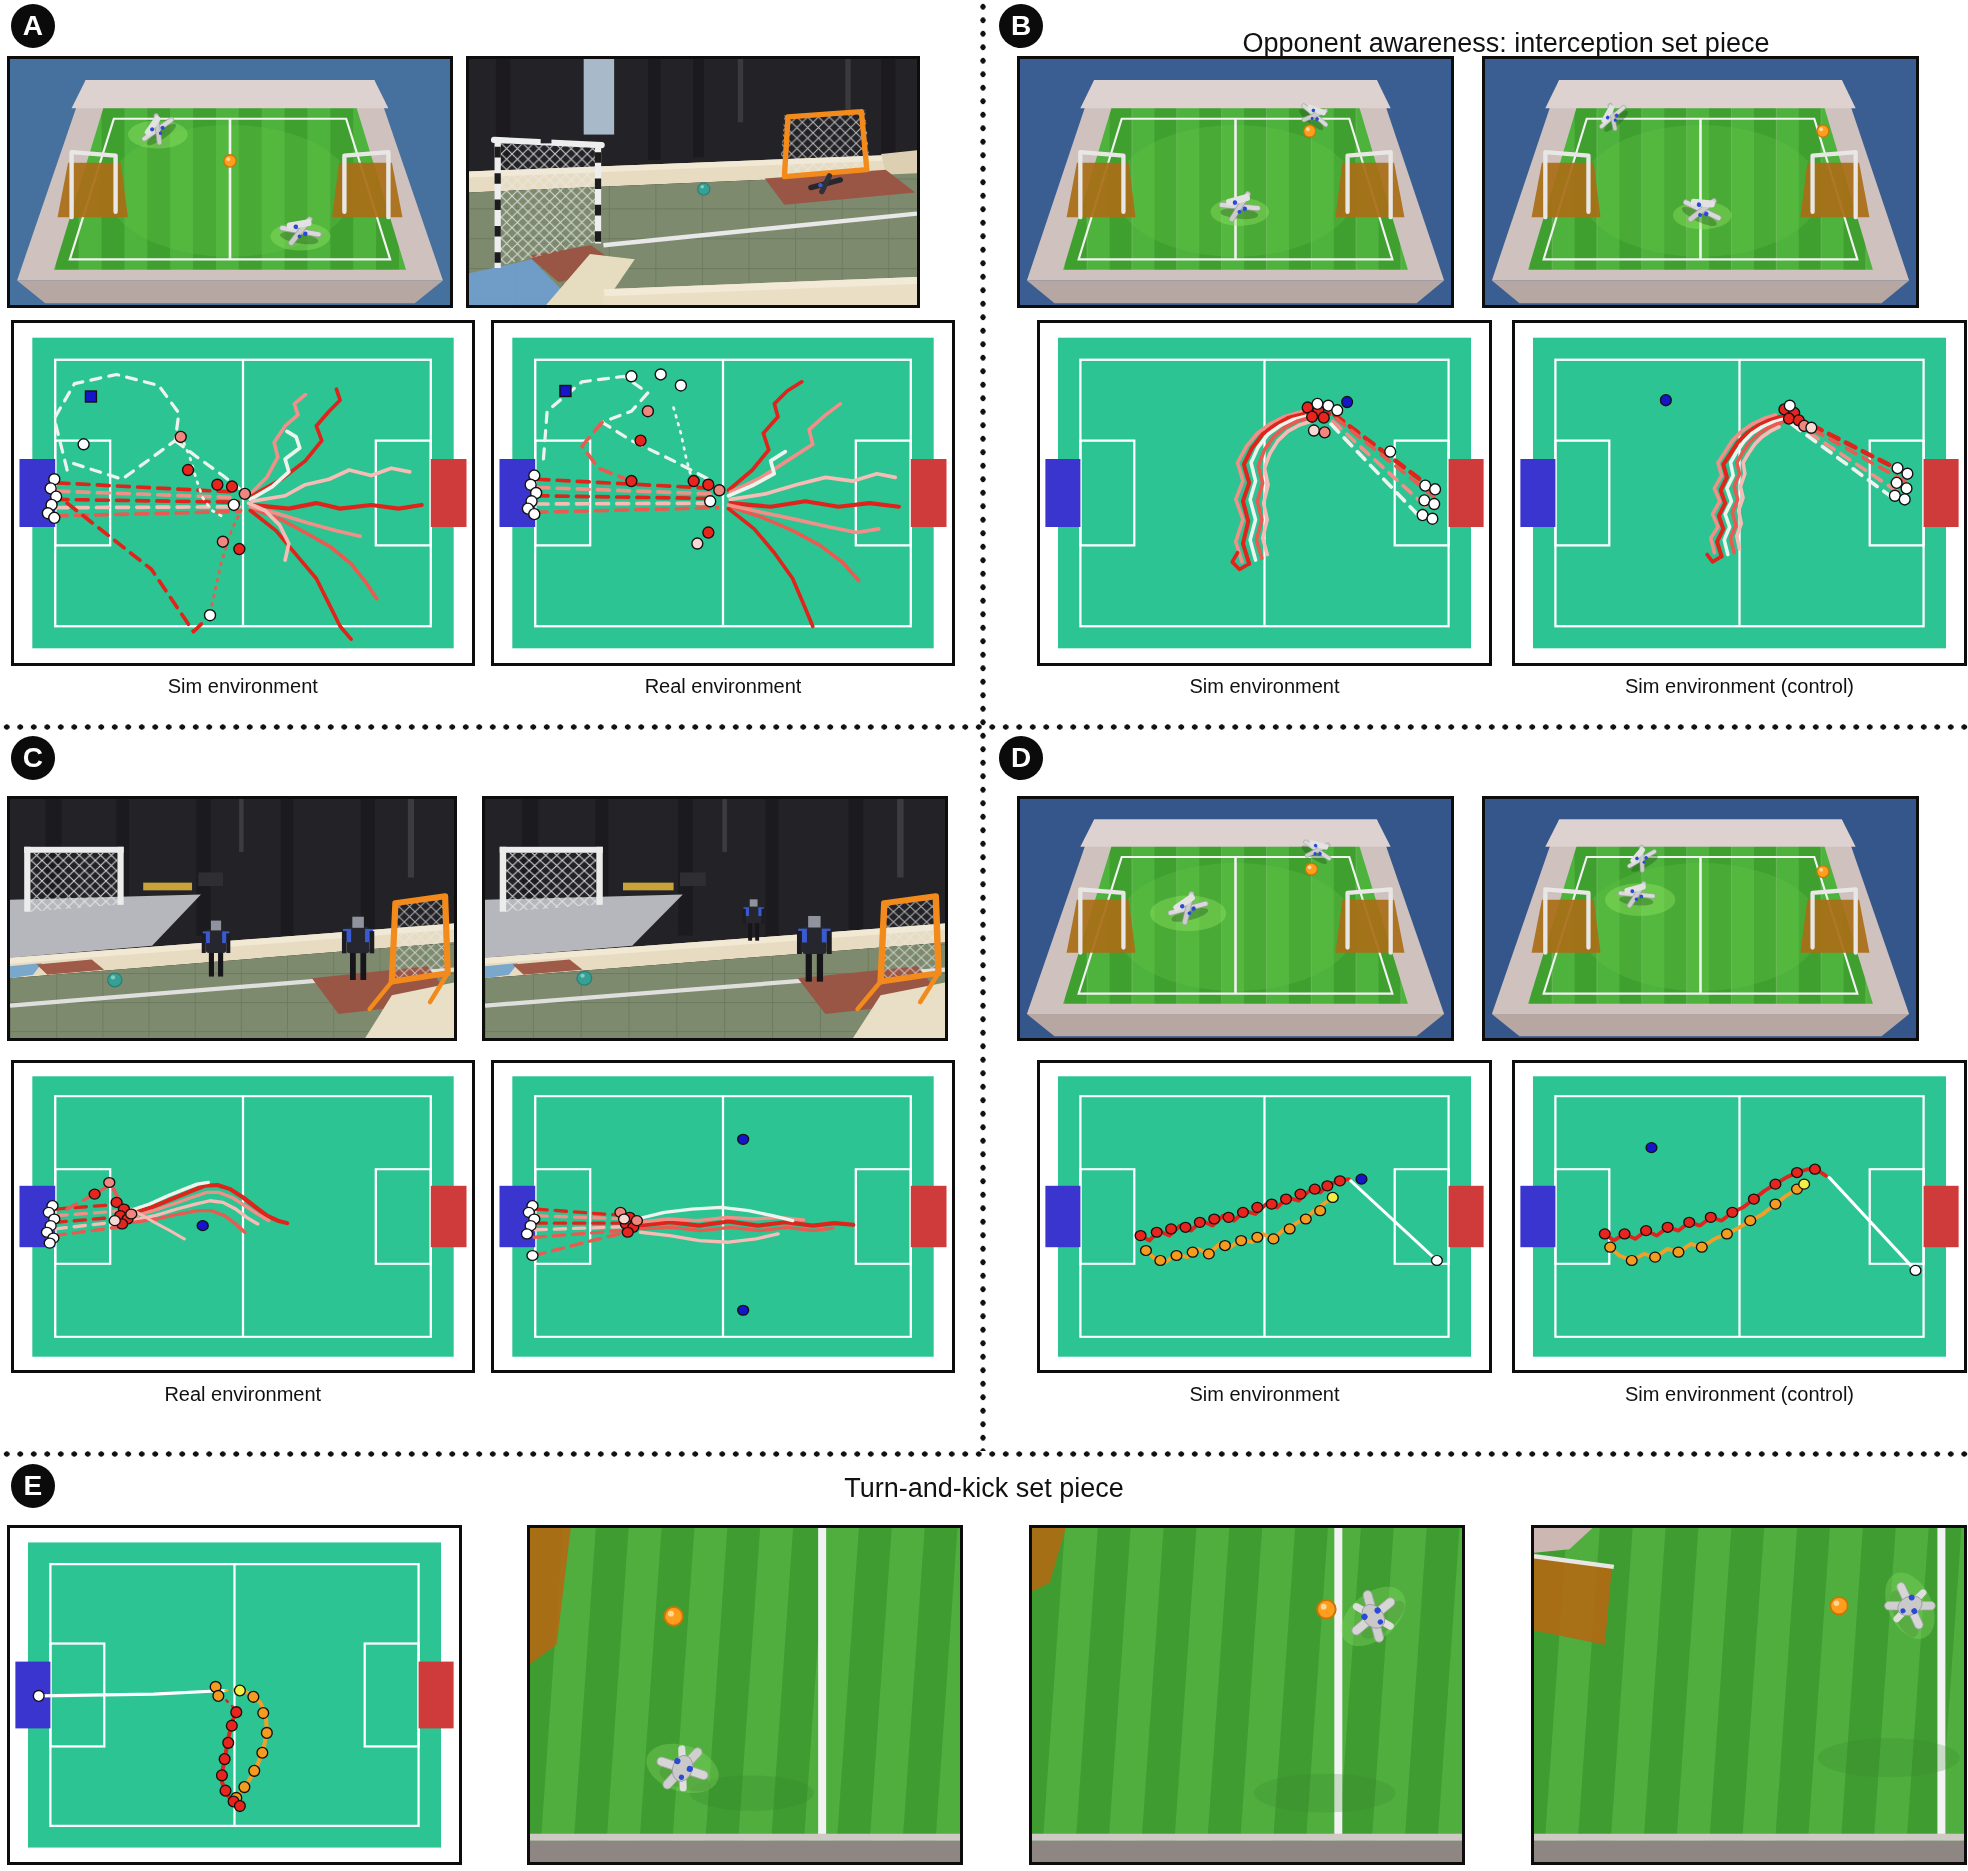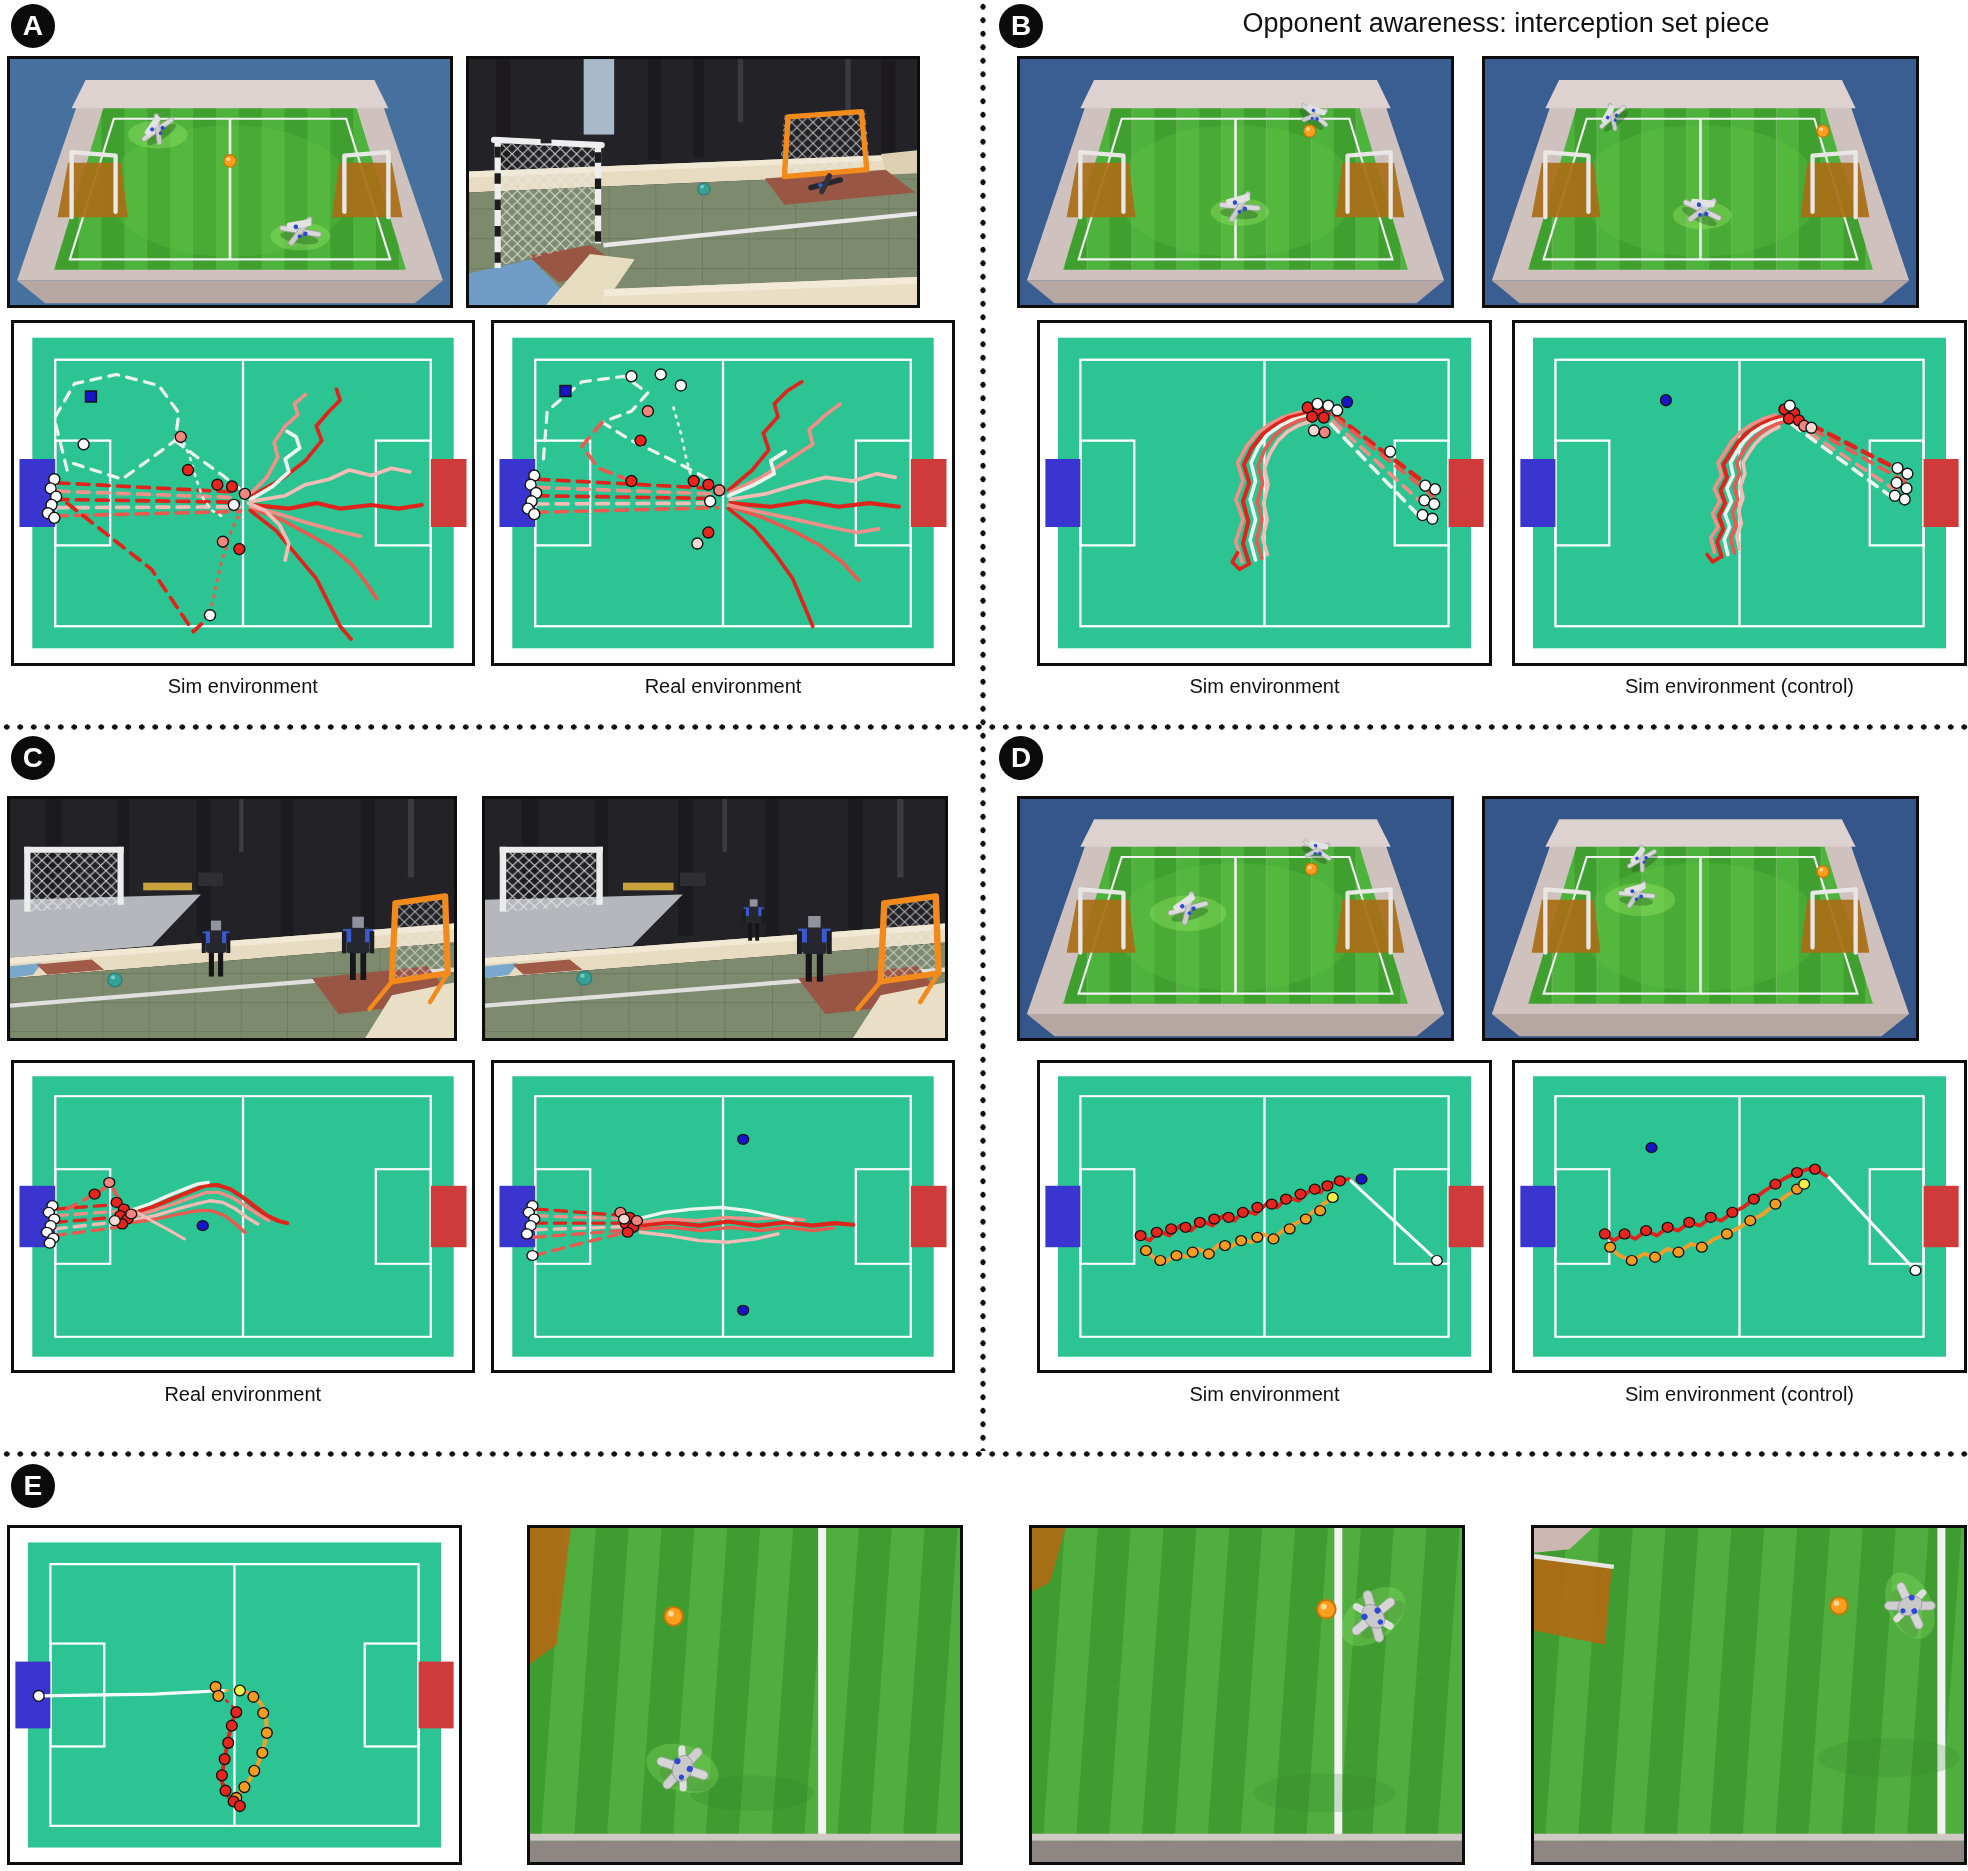--- a/index.html
+++ b/index.html
@@ -287,21 +287,21 @@
         <circle cx="222" cy="240" r="6" fill="#f7d9d4" stroke="#111" stroke-width="1.5"></circle>
         <circle cx="234" cy="228" r="6" fill="#e8241e" stroke="#111" stroke-width="1.5"></circle>
       </svg>
   </div>
   <div class="abs caption" style="left:10.8px;top:675px;width:464px;">Sim environment</div>
   <div class="abs caption" style="left:491px;top:675px;width:464px;">Real environment</div>
 
   <div class="abs badge" style="left:999px;top:3.6px;">
       <span>B</span>
     </div>
-  <div class="abs ptitle" style="left:1044px;top:8px;width:924px;">Opponent awareness: interception set piece</div>
+  <div class="abs ptitle" style="left:1044px;top:28px;width:924px;">Opponent awareness: interception set piece</div>
 
   <div class="abs frame" style="left:1017px;top:56px;width:437px;height:252px;">
     <svg viewBox="0 0 500 280" preserveAspectRatio="none">
       <rect width="500" height="280" fill="#3a5e92"></rect>
       <use href="#g-arena-body"></use>
       <use href="#g-glow" transform="translate(255,174)"></use>
       <use href="#g-probot" transform="translate(255,168) rotate(5)"></use>
       <use href="#g-probot" transform="translate(342,64) rotate(40) scale(0.8)"></use>
       <use href="#g-ball-o" transform="translate(336,82)"></use>
     </svg>
@@ -604,20 +604,21 @@
         <circle cx="152" cy="102" r="6" fill="#1715c9" stroke="#111" stroke-width="1.5"></circle>
         <circle cx="446" cy="250" r="6" fill="#ffffff" stroke="#111" stroke-width="1.5"></circle>
       </svg>
   </div>
   <div class="abs caption" style="left:1037px;top:1383px;width:455px;">Sim environment</div>
   <div class="abs caption" style="left:1512px;top:1383px;width:455px;">Sim environment (control)</div>
 
   <div class="abs badge" style="left:10.8px;top:1464px;">
       <span>E</span>
     </div>
+  <div class="abs ptitle" style="left:0;top:1473px;width:1968px;">Turn-and-kick set piece</div>
 
   <div class="abs frame" style="left:7.2px;top:1525px;width:455px;height:340px;">
     <svg viewBox="0 0 500 370" preserveAspectRatio="none">
         <rect x="0" y="0" width="500" height="370" fill="#ffffff"></rect>
         <rect x="20" y="16" width="460" height="338" fill="#2cc492"></rect>
         <rect x="45" y="40" width="410" height="290" fill="none" stroke="#ffffff" stroke-width="2.5"></rect>
         <line x1="250" y1="40" x2="250" y2="330" stroke="#ffffff" stroke-width="2.5"></line>
         <rect x="45" y="128" width="60" height="114" fill="none" stroke="#ffffff" stroke-width="2.5"></rect>
         <rect x="395" y="128" width="60" height="114" fill="none" stroke="#ffffff" stroke-width="2.5"></rect>
         <rect x="6" y="148" width="39" height="74" fill="#3a35cf"></rect>

